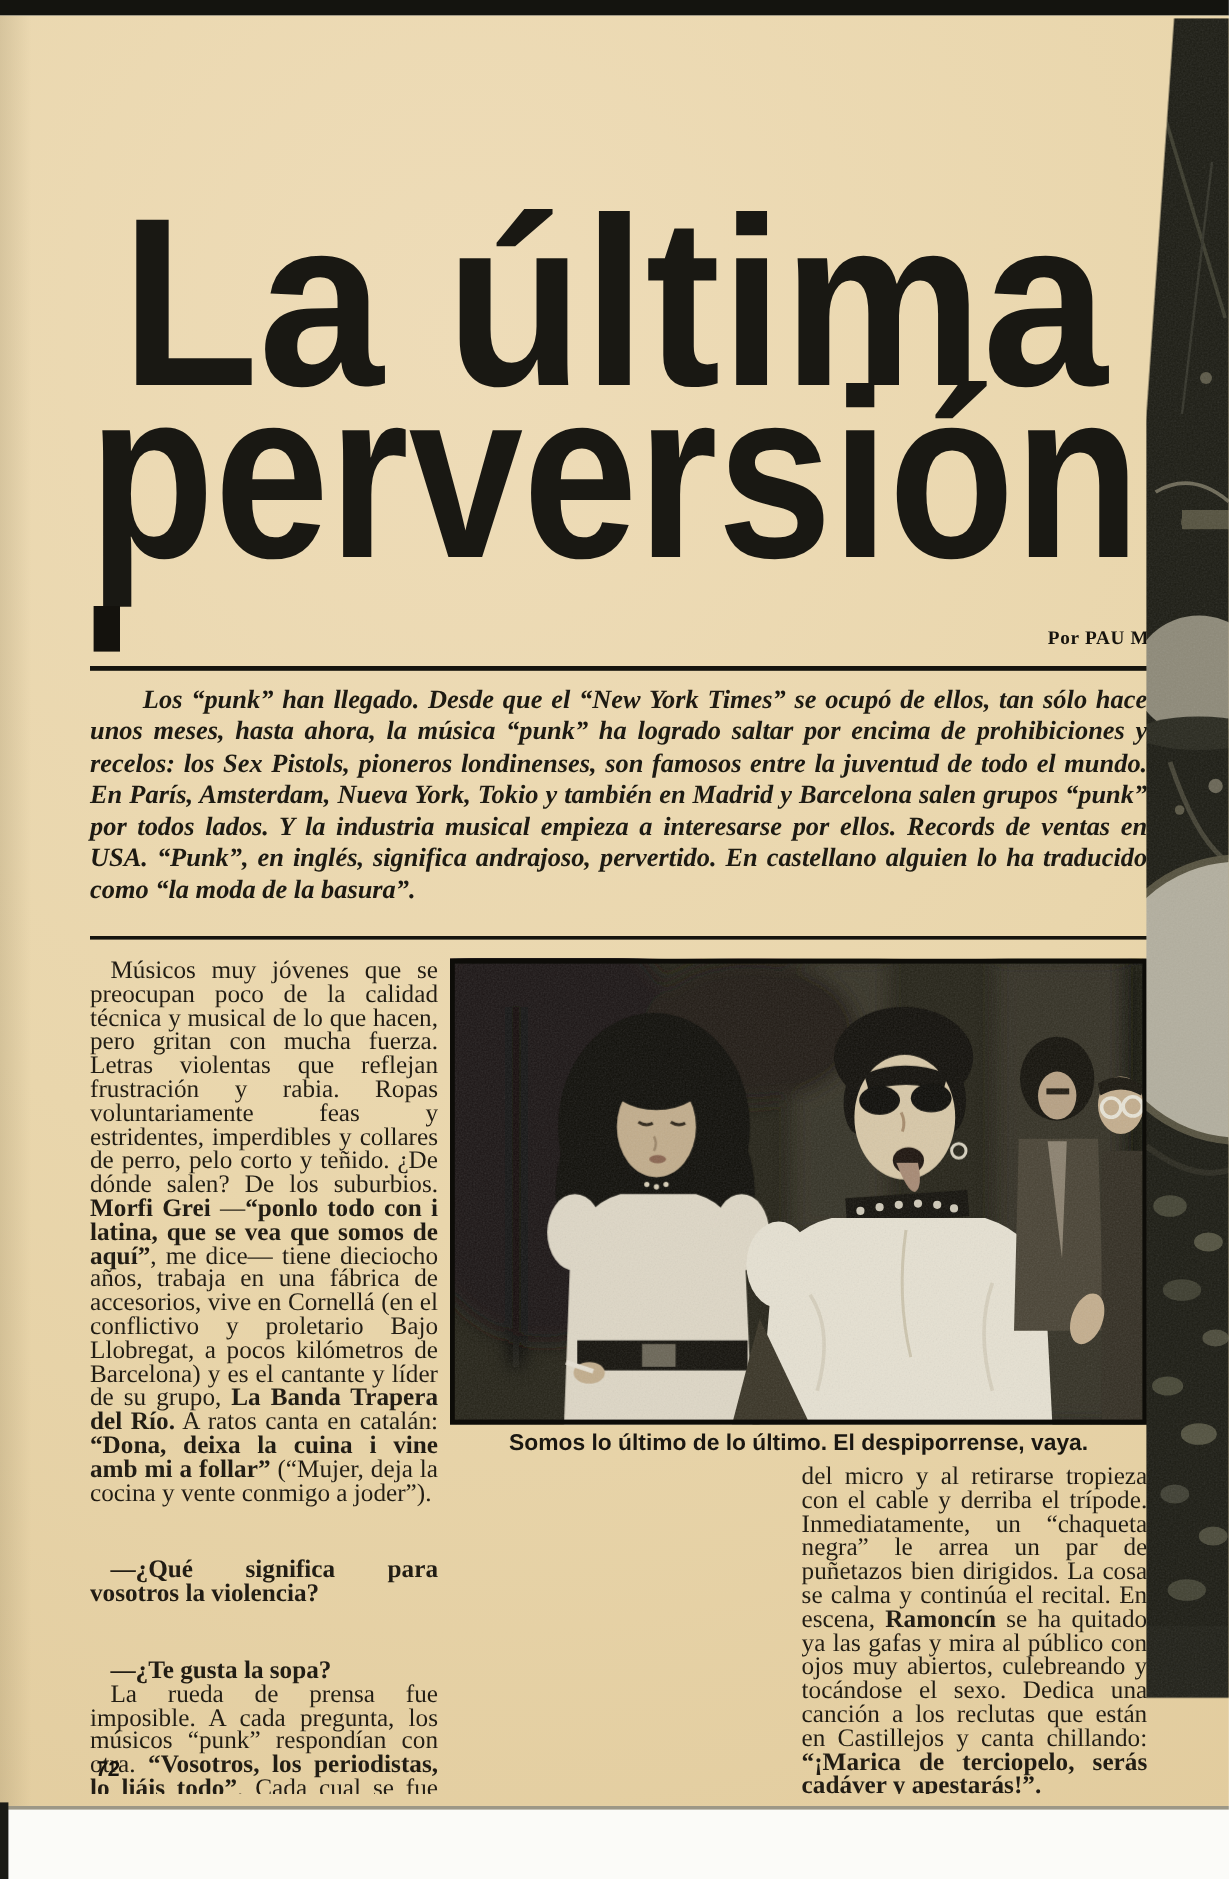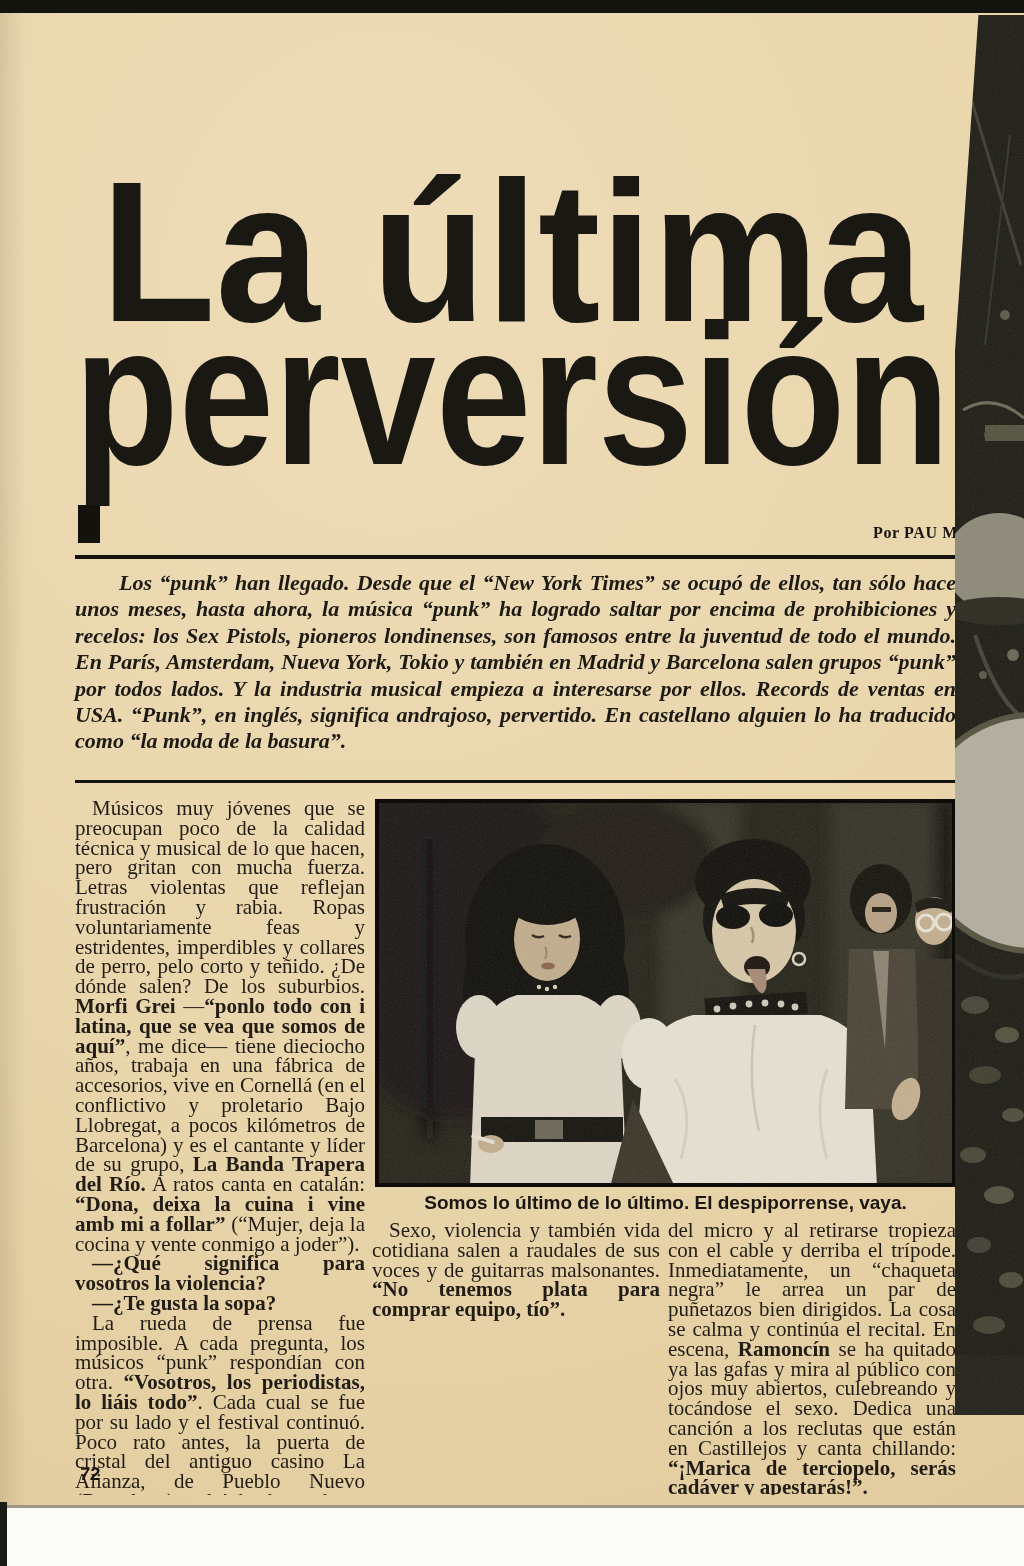--- a/index.html
+++ b/index.html
@@ -43,21 +43,21 @@
     font-family:"Liberation Serif",serif;font-style:italic;font-weight:700;
     font-size:22px;line-height:26.4px;color:#1d1a12;text-align:justify;text-indent:44px;
   }
   .rule2{position:absolute;left:75px;top:767px;width:881px;height:3px;background:#16140e;}
 
   .col{
     position:absolute;font-size:21px;line-height:19.8px;color:#221d14;
     text-align:justify;overflow:hidden;
   }
   .col p{margin:0;text-indent:17px;}
-  .col p.qline{font-weight:700;}
+  .col p.qline{font-weight:700;margin-top:44px;}
   .bseg{font-weight:700;}
   .col1{left:75px;top:786px;width:290px;height:696px;}
   .col2{left:372px;top:1208px;width:288px;height:274px;}
   .col3{left:668px;top:1208px;width:288px;height:274px;}
 
   .photo-frame{position:absolute;left:375px;top:786px;width:581px;height:388px;margin:0;background:#100f0a;}
   .caption{
     position:absolute;left:375px;top:1179px;width:581px;text-align:center;
     font-family:"Liberation Sans",sans-serif;font-weight:700;font-size:19px;color:#1a1711;
   }
@@ -181,21 +181,20 @@
         <ellipse cx="531" cy="300" rx="13" ry="22" fill="#c4ae8e" transform="rotate(20 531 300)"></ellipse>
       </g>
       <rect width="581" height="388" filter="url(#grain)" opacity="0.14"></rect>
       <rect x="0" y="0" width="581" height="388" fill="none" stroke="#0d0c08" stroke-width="8"></rect>
     </svg>
   </figure>
 
   <div class="caption">Somos lo último de lo último. El despiporrense, vaya.</div>
 
   <div class="col col2">
-    <p><span>Sexo, violencia y también vida cotidiana salen a raudales de sus voces y de guitarras malsonantes. </span><span class="bseg">“No tenemos plata para comprar equipo, tío”.</span></p>
   </div>
 
   <div class="col col3">
     <p style="text-indent:0;"><span>del micro y al retirarse tropieza con el cable y derriba el trípode. Inmediatamente, un “chaqueta negra” le arrea un par de puñetazos bien dirigidos. La cosa se calma y continúa el recital. En escena, </span><span class="bseg">Ramoncín</span><span> se ha quitado ya las gafas y mira al público con ojos muy abiertos, culebreando y tocándose el sexo. Dedica una canción a los reclutas que están en Castillejos y canta chillando: </span><span class="bseg">“¡Marica de terciopelo, serás cadáver y apestarás!”.</span></p>
   </div>
 
   <div class="pagenum">72</div>
 </div>
 
 <svg class="bleed" width="69" height="1400" viewBox="0 0 69 1400">

